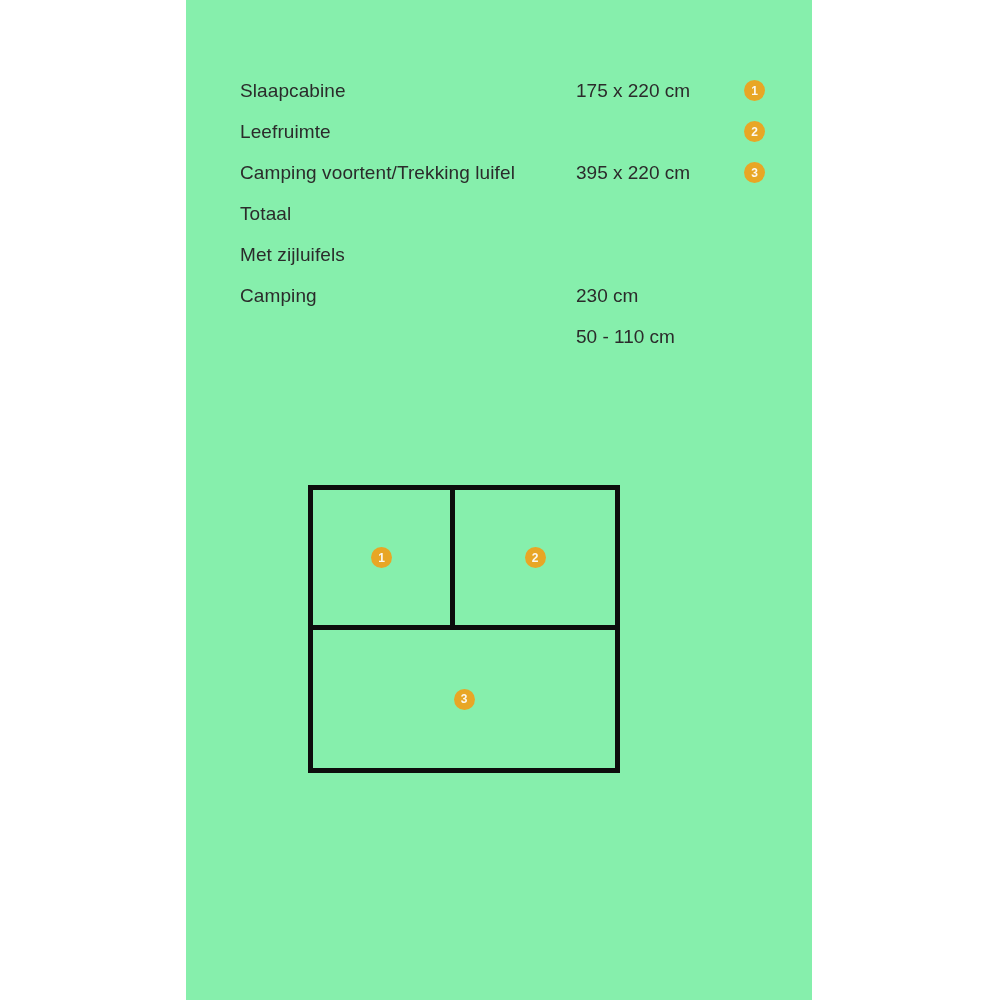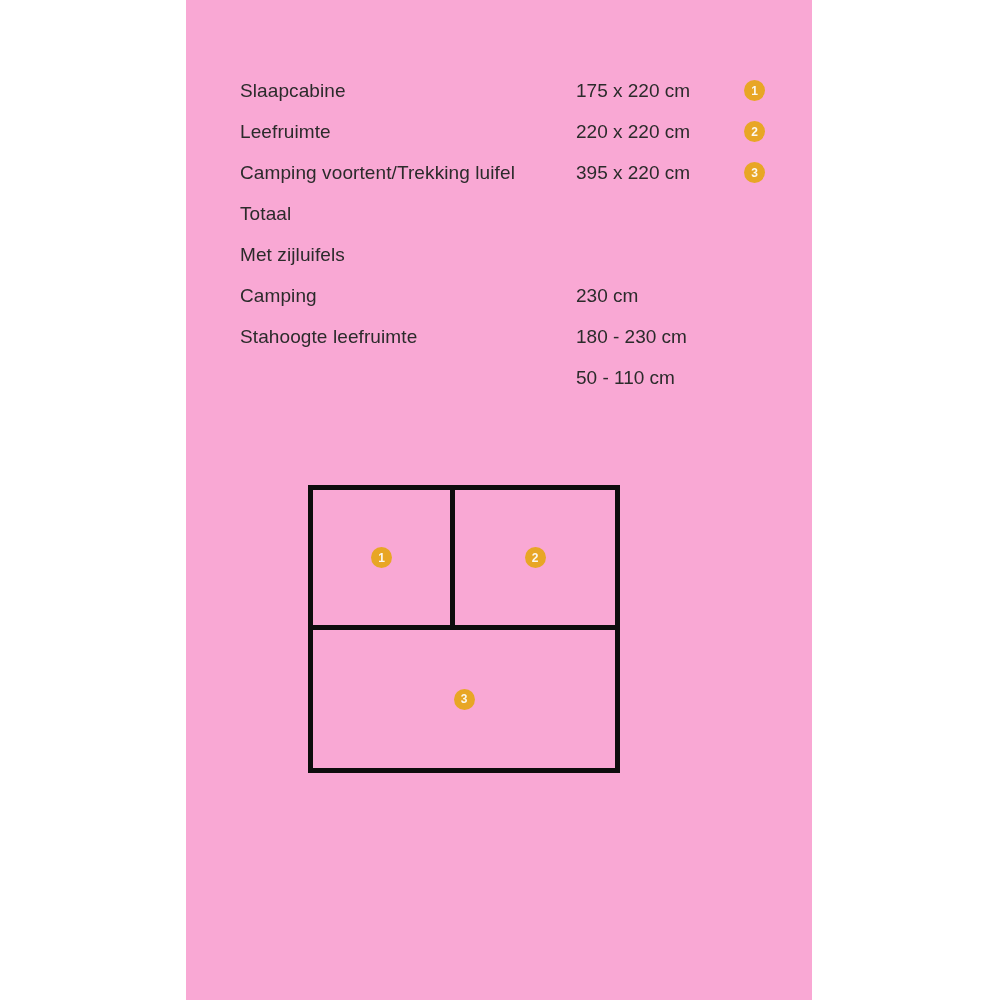--- a/index.html
+++ b/index.html
@@ -6,21 +6,21 @@
   html, body {
     width: 1000px; height: 1000px;
     background: #ffffff;
     font-family: "Liberation Sans", "DejaVu Sans", sans-serif;
     overflow: hidden;
   }
   .panel {
     position: absolute;
     left: 186px; top: 0;
     width: 626px; height: 1000px;
-    background: #f9a8d4;
+    background: #86efac;
   }
   .specs {
     position: absolute;
     left: 0; top: 70px;
     width: 100%;
   }
   .spec-row {
     position: relative;
     height: 41px;
   }
@@ -89,21 +89,20 @@
   <div class="specs">
 
     <div class="spec-row">
       <span class="spec-label">Slaapcabine</span>
       <span class="spec-value">175 x 220 cm</span>
       <span class="badge spec-badge">1</span>
     </div>
 
     <div class="spec-row">
       <span class="spec-label">Leefruimte</span>
-      <span class="spec-value">220 x 220 cm</span>
       <span class="badge spec-badge">2</span>
     </div>
 
     <div class="spec-row">
       <span class="spec-label">Camping voortent/Trekking luifel</span>
       <span class="spec-value">395 x 220 cm</span>
       <span class="badge spec-badge">3</span>
     </div>
 
     <div class="spec-row">
@@ -112,24 +111,20 @@
 
     <div class="spec-row">
       <span class="spec-label">Met zijluifels</span>
     </div>
 
     <div class="spec-row">
       <span class="spec-label">Camping</span>
       <span class="spec-value">230 cm</span>
     </div>
 
-    <div class="spec-row">
-      <span class="spec-label">Stahoogte leefruimte</span>
-      <span class="spec-value">180 - 230 cm</span>
-    </div>
 
     <div class="spec-row">
       <span class="spec-value">50 - 110 cm</span>
     </div>
 
   </div>
 
   <div class="diagram">
     <div class="cell cell-1">
       <span class="badge">1</span>

